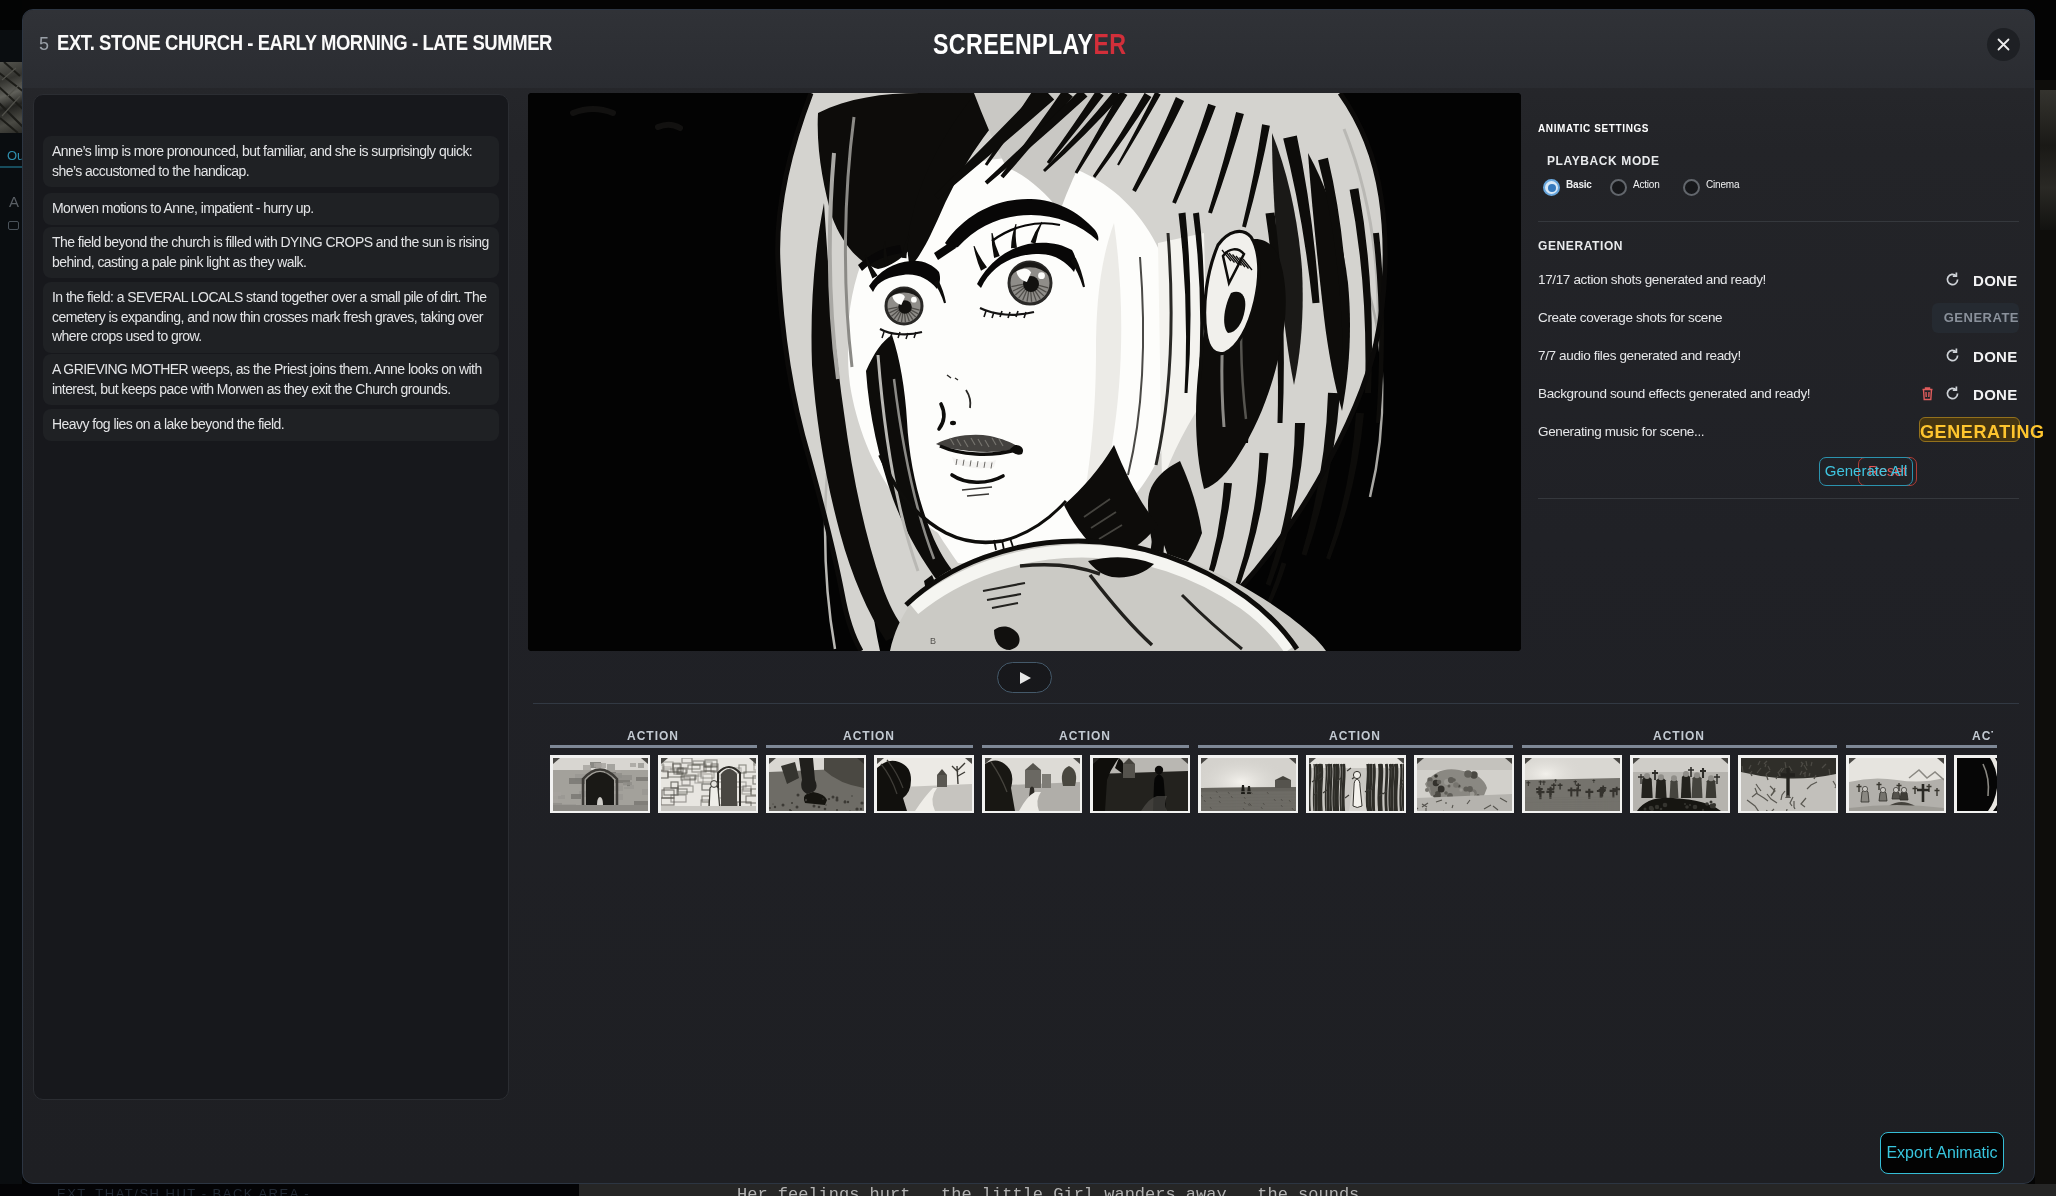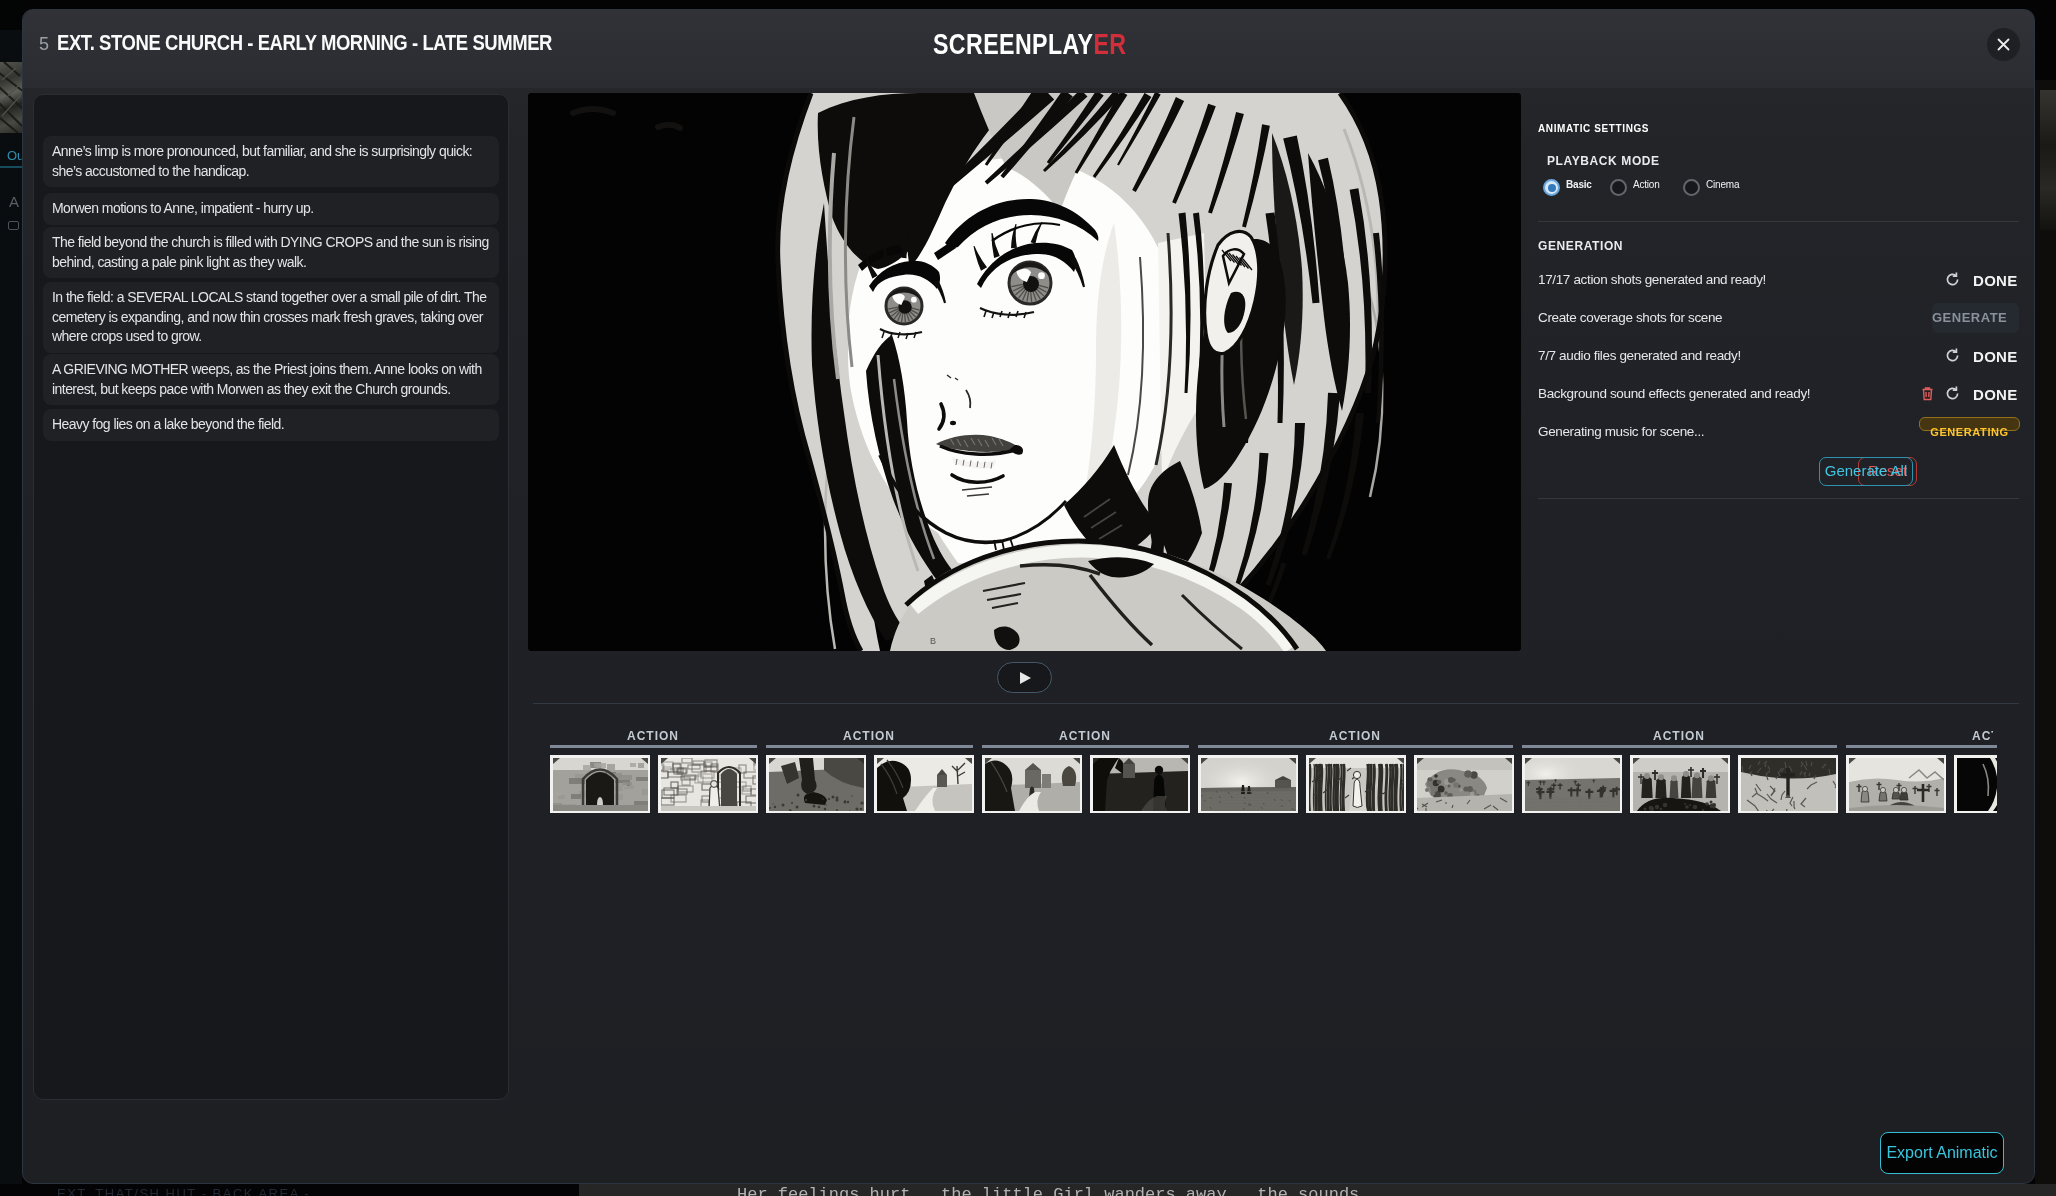--- a/index.html
+++ b/index.html
@@ -48,22 +48,22 @@
   .radio { position:absolute; width:17px; height:17px; border-radius:50%; }
   .radio.off { border:2px solid #62666c; background:#17181b; }
   .radio.on { border:2px solid #68a6dc; background:#d8e8f6; }
   .radio.on::after { content:""; position:absolute; left:2.5px; top:2.5px; width:8px; height:8px; border-radius:50%; background:#3579bd; }
   .rlabel { position:absolute; font-size:10px; letter-spacing:-0.2px; color:#f0f1f2; }
   .rdiv { position:absolute; left:1515px; width:481px; height:1px; background:#35383d; }
   #rp-gen { left:1515px; top:229px; font-size:12px; font-weight:bold; letter-spacing:.6px; color:#e8eaec; }
   .rowtext { position:absolute; left:1515px; font-size:13.5px; letter-spacing:-0.35px; color:#e6e7e9; }
   .done { position:absolute; left:1950px; font-size:15px; font-weight:bold; color:#f2f2f3; letter-spacing:.3px; }
   .ricon { position:absolute; width:17px; height:17px; }
-  #btn-generate { left:1909px; top:293px; width:87px; height:30px; background:#252a31; border-radius:6px; color:#8a919b; font-size:13px; font-weight:bold; letter-spacing:.5px; text-align:left; line-height:30px; }
-  #btn-generating { left:1896px; top:407px; width:101px; height:14px; background:#453511; border:1px solid #93711c; border-radius:6px; color:#fec52e; font-size:11px; font-weight:bold; letter-spacing:.6px; text-align:center; line-height:28px; }
+  #btn-generate { left:1909px; top:293px; width:87px; height:30px; background:#252a31; border-radius:6px; color:#8a919b; font-size:13px; font-weight:bold; letter-spacing:.5px; text-align:right; line-height:30px; }
+  #btn-generating { left:1896px; top:407px; width:101px; height:25px; background:#453511; border:1px solid #93711c; border-radius:6px; color:#fec52e; font-size:18px; font-weight:bold; letter-spacing:.6px; text-align:center; line-height:28px; }
   #btn-reset { left:1835px; top:447px; width:59px; height:29px; border:1.5px solid #b23c35; border-radius:7px; color:#e25555; font-size:15px; text-align:center; line-height:26px; }
   #btn-genall { left:1796px; top:447px; width:94px; height:29px; border:1.5px solid #2b93ae; border-radius:7px; color:#3fc5e0; font-size:15px; text-align:center; line-height:26px; }
   #btn-export { left:1857px; top:1122px; width:124px; height:42px; border:1.5px solid #35bdd6; border-radius:8px; background:#030303; color:#38c6df; font-size:16px; text-align:center; line-height:39px; }
 </style>
 </head>
 <body>
 <div id="page">
   <div id="leftstrip" class="abs"></div>
   <div id="lefttop" class="abs"></div>
   <div id="leftimg" class="abs"><svg width="22" height="71" viewBox="0 0 22 71">

